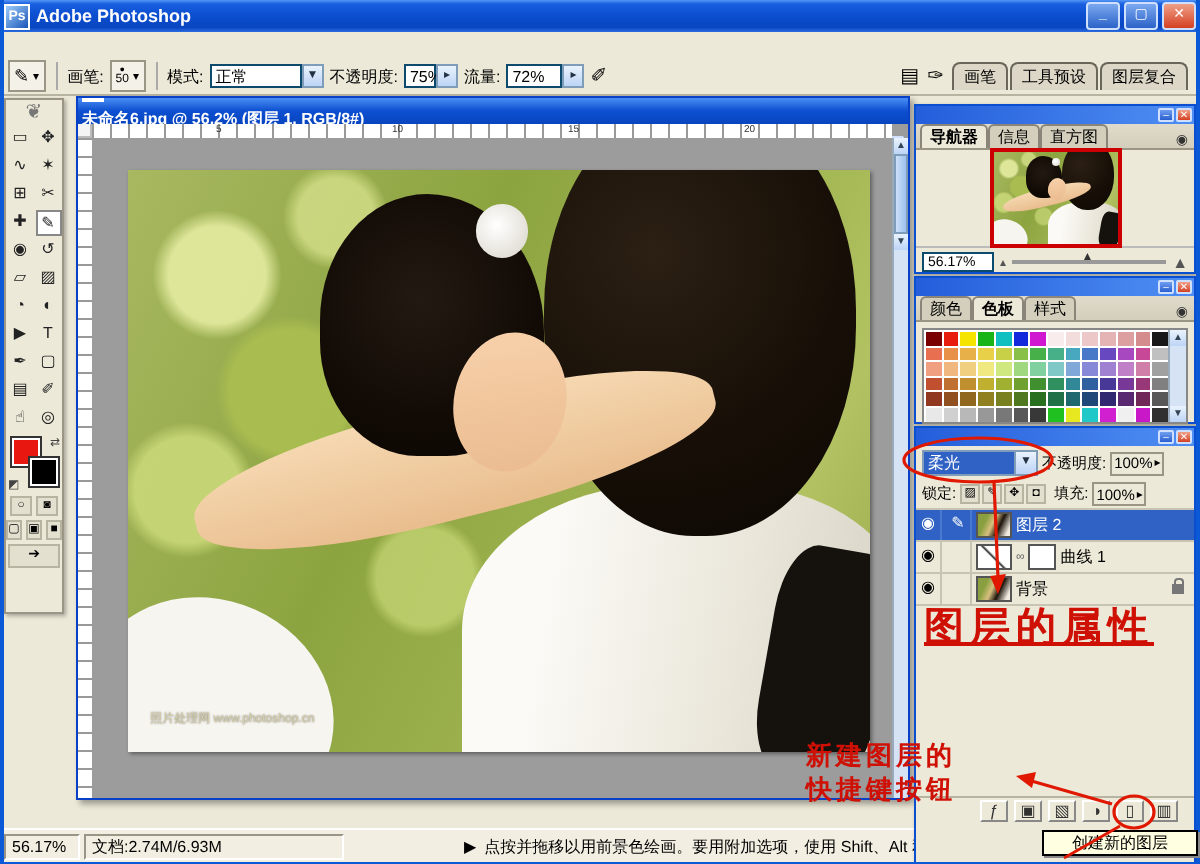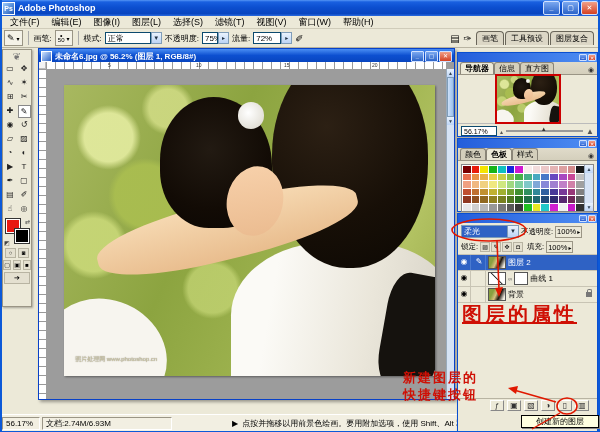--- a/index.html
+++ b/index.html
@@ -48,21 +48,21 @@
   .bgc{position:absolute;left:12px;top:11px;width:12px;height:12px;background:#000;border:1px solid #fff;outline:1px solid #333;}
   .swap{position:absolute;right:1px;top:0;font-size:6px;color:#444;}
   .minisw{position:absolute;left:1px;bottom:0;font-size:6px;color:#444;}
   .tb-row{display:flex;justify-content:center;gap:2px;margin-top:2px;}
   .tb-sm{width:11px;height:10px;border:1px solid #b8b4a2;font-size:6px;line-height:9px;text-align:center;background:#e4e0d0;box-sizing:border-box;}
   .ir-btn{width:24px;height:10px;margin:2px auto 0;border:1px solid #b8b4a2;font-size:7px;line-height:9px;text-align:center;background:#e4e0d0;}
   
   .docwin{position:absolute;left:38px;top:48px;width:417px;height:352px;background:#9c9c9c;
     border:1px solid #0841c8;box-shadow:2px 2px 3px rgba(0,0,0,.35);z-index:4;box-sizing:border-box;}
   .doc-titlebar{height:13px;background:linear-gradient(180deg,#4a8ef4 0%,#0c4fd0 50%,#0845c0 100%);
-    display:flex;align-items:flex-end;color:#fff;font-size:8px;font-weight:bold;padding:0 2px;gap:3px;box-sizing:border-box;}
+    display:flex;align-items:flex-start;color:#fff;font-size:8px;font-weight:bold;padding:0 2px;gap:3px;box-sizing:border-box;flex-direction:column;}
   .doc-icon{width:9px;height:9px;background:linear-gradient(135deg,#cfe4ff,#2b63c8);border:1px solid #fff;}
   .doc-btns{margin-left:auto;display:flex;gap:1px;}
   .doc-btn{width:11px;height:9px;border-radius:1px;border:1px solid #cfe0ff;color:#fff;font-size:6px;line-height:8px;text-align:center;
     background:linear-gradient(#7ba8f0,#2b63c8);}
   .doc-btn.close{background:linear-gradient(#f0a088,#d44022);}
   .hruler{position:absolute;left:7px;top:13px;right:8px;height:7px;background:#fff;border-bottom:1px solid #888;
     background-image:repeating-linear-gradient(90deg,#999 0 1px,transparent 1px 9px);}
   .hruler span{position:absolute;top:0;font-size:5px;color:#333;background:transparent;}
   .vruler{position:absolute;left:0;top:20px;width:7px;bottom:0;background:#fff;border-right:1px solid #888;
     background-image:repeating-linear-gradient(180deg,#999 0 1px,transparent 1px 9px);}
@@ -179,31 +179,20 @@
   <div class="titlebar">
     <div class="app-icon">Ps</div>
     <span>Adobe Photoshop</span>
     <div class="win-btns">
       <div class="xpbtn">_</div>
       <div class="xpbtn">▢</div>
       <div class="xpbtn close">✕</div>
     </div>
   </div>
 
-  <div class="menubar">
-      <span class="menu-item">文件(F)</span>
-      <span class="menu-item">编辑(E)</span>
-      <span class="menu-item">图像(I)</span>
-      <span class="menu-item">图层(L)</span>
-      <span class="menu-item">选择(S)</span>
-      <span class="menu-item">滤镜(T)</span>
-      <span class="menu-item">视图(V)</span>
-      <span class="menu-item">窗口(W)</span>
-      <span class="menu-item">帮助(H)</span>
-    </div>
 
   <div class="optionsbar">
     <div class="tool-pre">
       <span>✎</span>
         <span style="font-size:6px;">▾</span>
     </div>
     <div class="ob-sep"></div>
     <span class="ob-label">画笔:</span>
     <div class="tool-pre">
       <span class="brush-pre">

